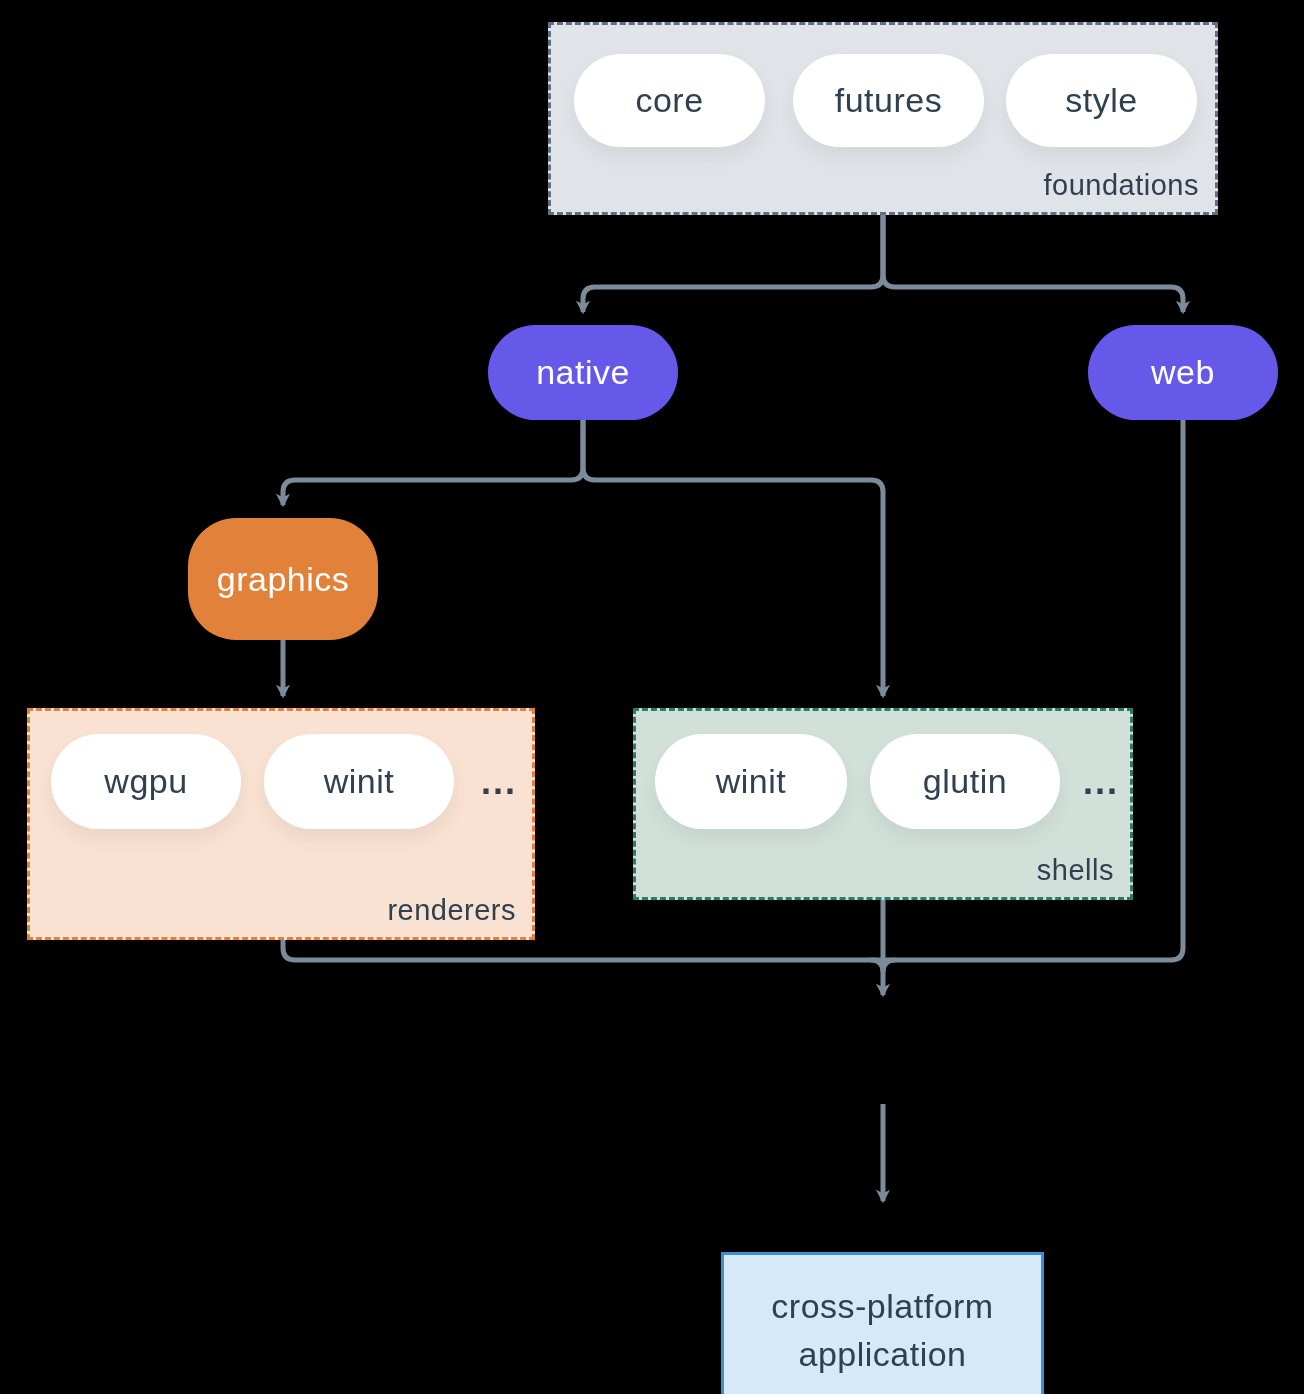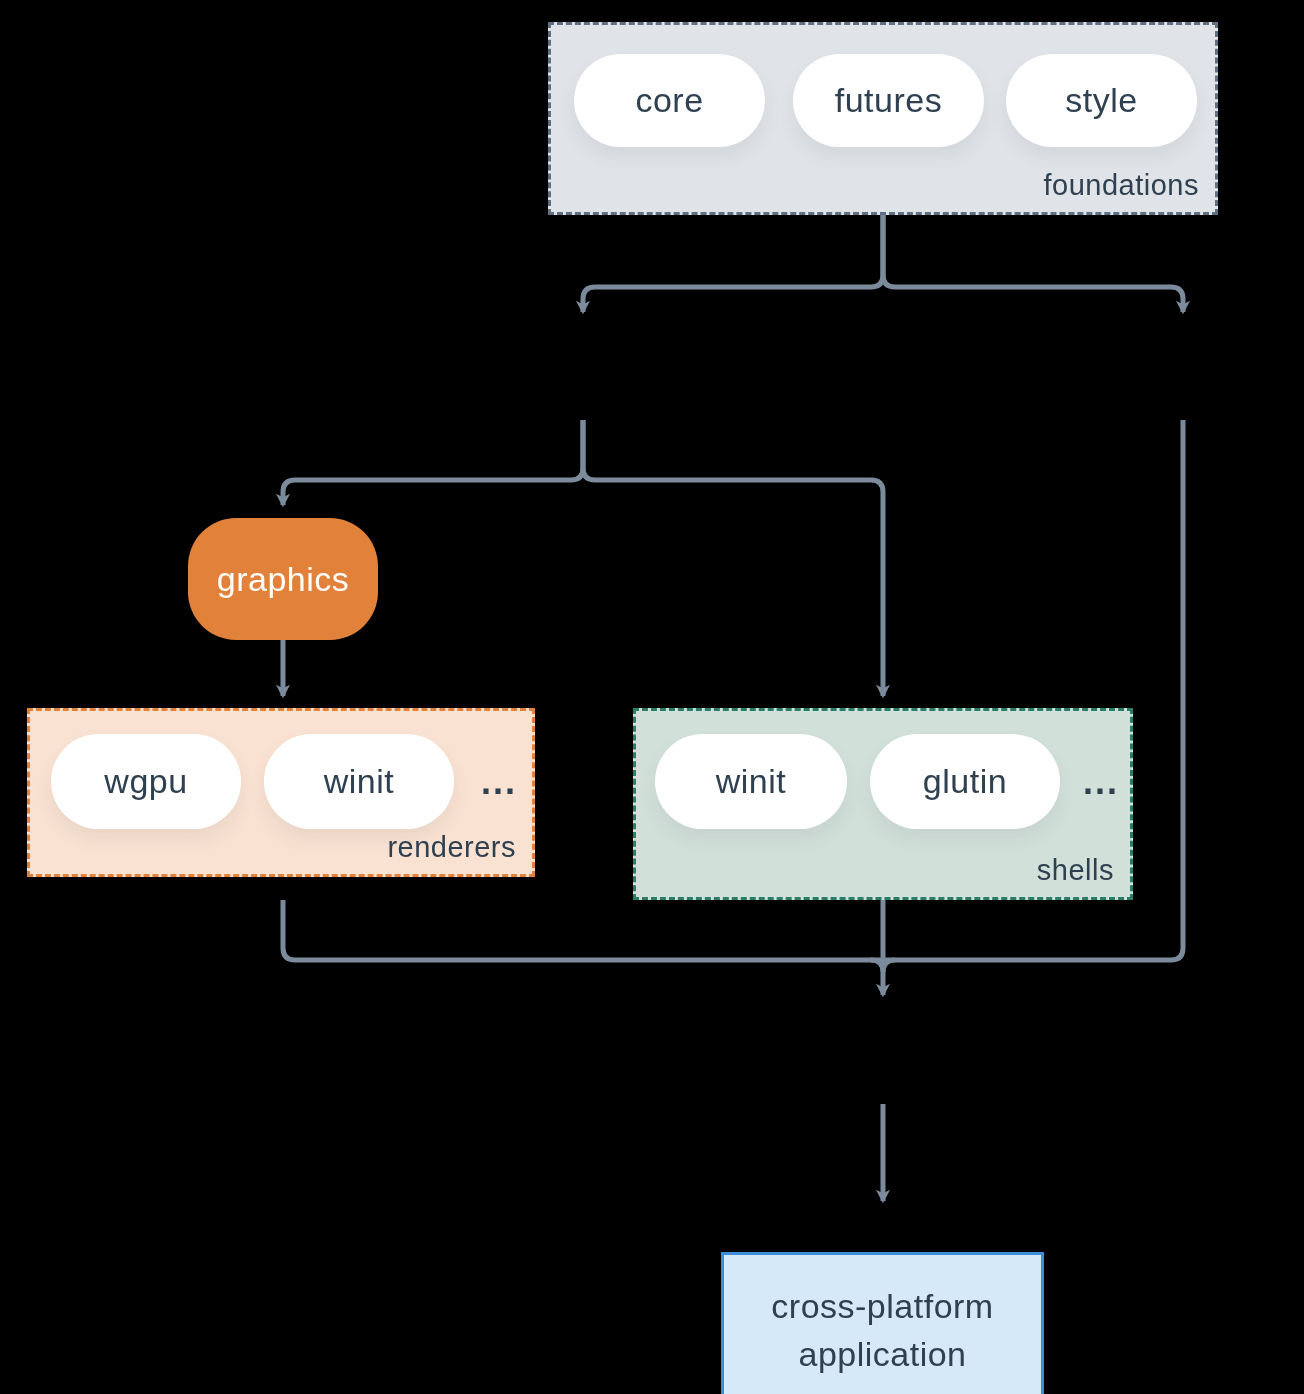--- a/index.html
+++ b/index.html
@@ -41,21 +41,21 @@
     background:var(--pill-white);color:var(--ink);
     box-shadow:0 10px 18px rgba(60,60,80,0.08);
   }
   .pill.solid{color:#ffffff;}
   .ellipsis{
     position:absolute;font-size:36px;font-weight:bold;color:var(--ink);
     display:flex;align-items:center;justify-content:center;letter-spacing:2px;
   }
   #group-foundations{left:548px;top:22px;width:670px;height:193px;
     background:var(--foundations-fill);border:3px dashed var(--foundations-border);text-decoration:underline;}
-  #group-renderers{left:27px;top:708px;width:508px;height:169px;
+  #group-renderers{left:27px;top:708px;width:508px;height:232px;
     background:var(--renderers-fill);border:3px dashed var(--renderers-border);}
   #group-shells{left:633px;top:708px;width:500px;height:192px;
     background:var(--shells-fill);border:3px dashed var(--shells-border);}
   #pill-core{left:23px;top:29px;width:191px;height:93px;}
   #pill-futures{left:242px;top:29px;width:191px;height:93px;}
   #pill-style{left:455px;top:29px;width:191px;height:93px;}
   #pill-native{left:488px;top:325px;width:190px;height:95px;background:var(--purple);}
   #pill-web{left:1088px;top:325px;width:190px;height:95px;background:var(--purple);}
   #pill-graphics{left:188px;top:518px;width:190px;height:122px;background:var(--orange);}
   #pill-wgpu{left:21px;top:23px;width:190px;height:95px;}
@@ -100,20 +100,26 @@
     </div>
     <div class="pill white" id="pill-futures">
       <span>futures</span>
     </div>
     <div class="pill white" id="pill-style">
       <span>style</span>
     </div>
     <div class="group-label">foundations</div>
   </div>
 
+  <div class="pill solid" id="pill-native">
+    <span>native</span>
+  </div>
+  <div class="pill solid" id="pill-web">
+    <span>web</span>
+  </div>
 
   <div class="pill solid" id="pill-graphics">
     <span>graphics</span>
   </div>
 
   <div class="group" id="group-renderers">
     <div class="pill white" id="pill-wgpu">
       <span>wgpu</span>
     </div>
     <div class="pill white" id="pill-glow">

